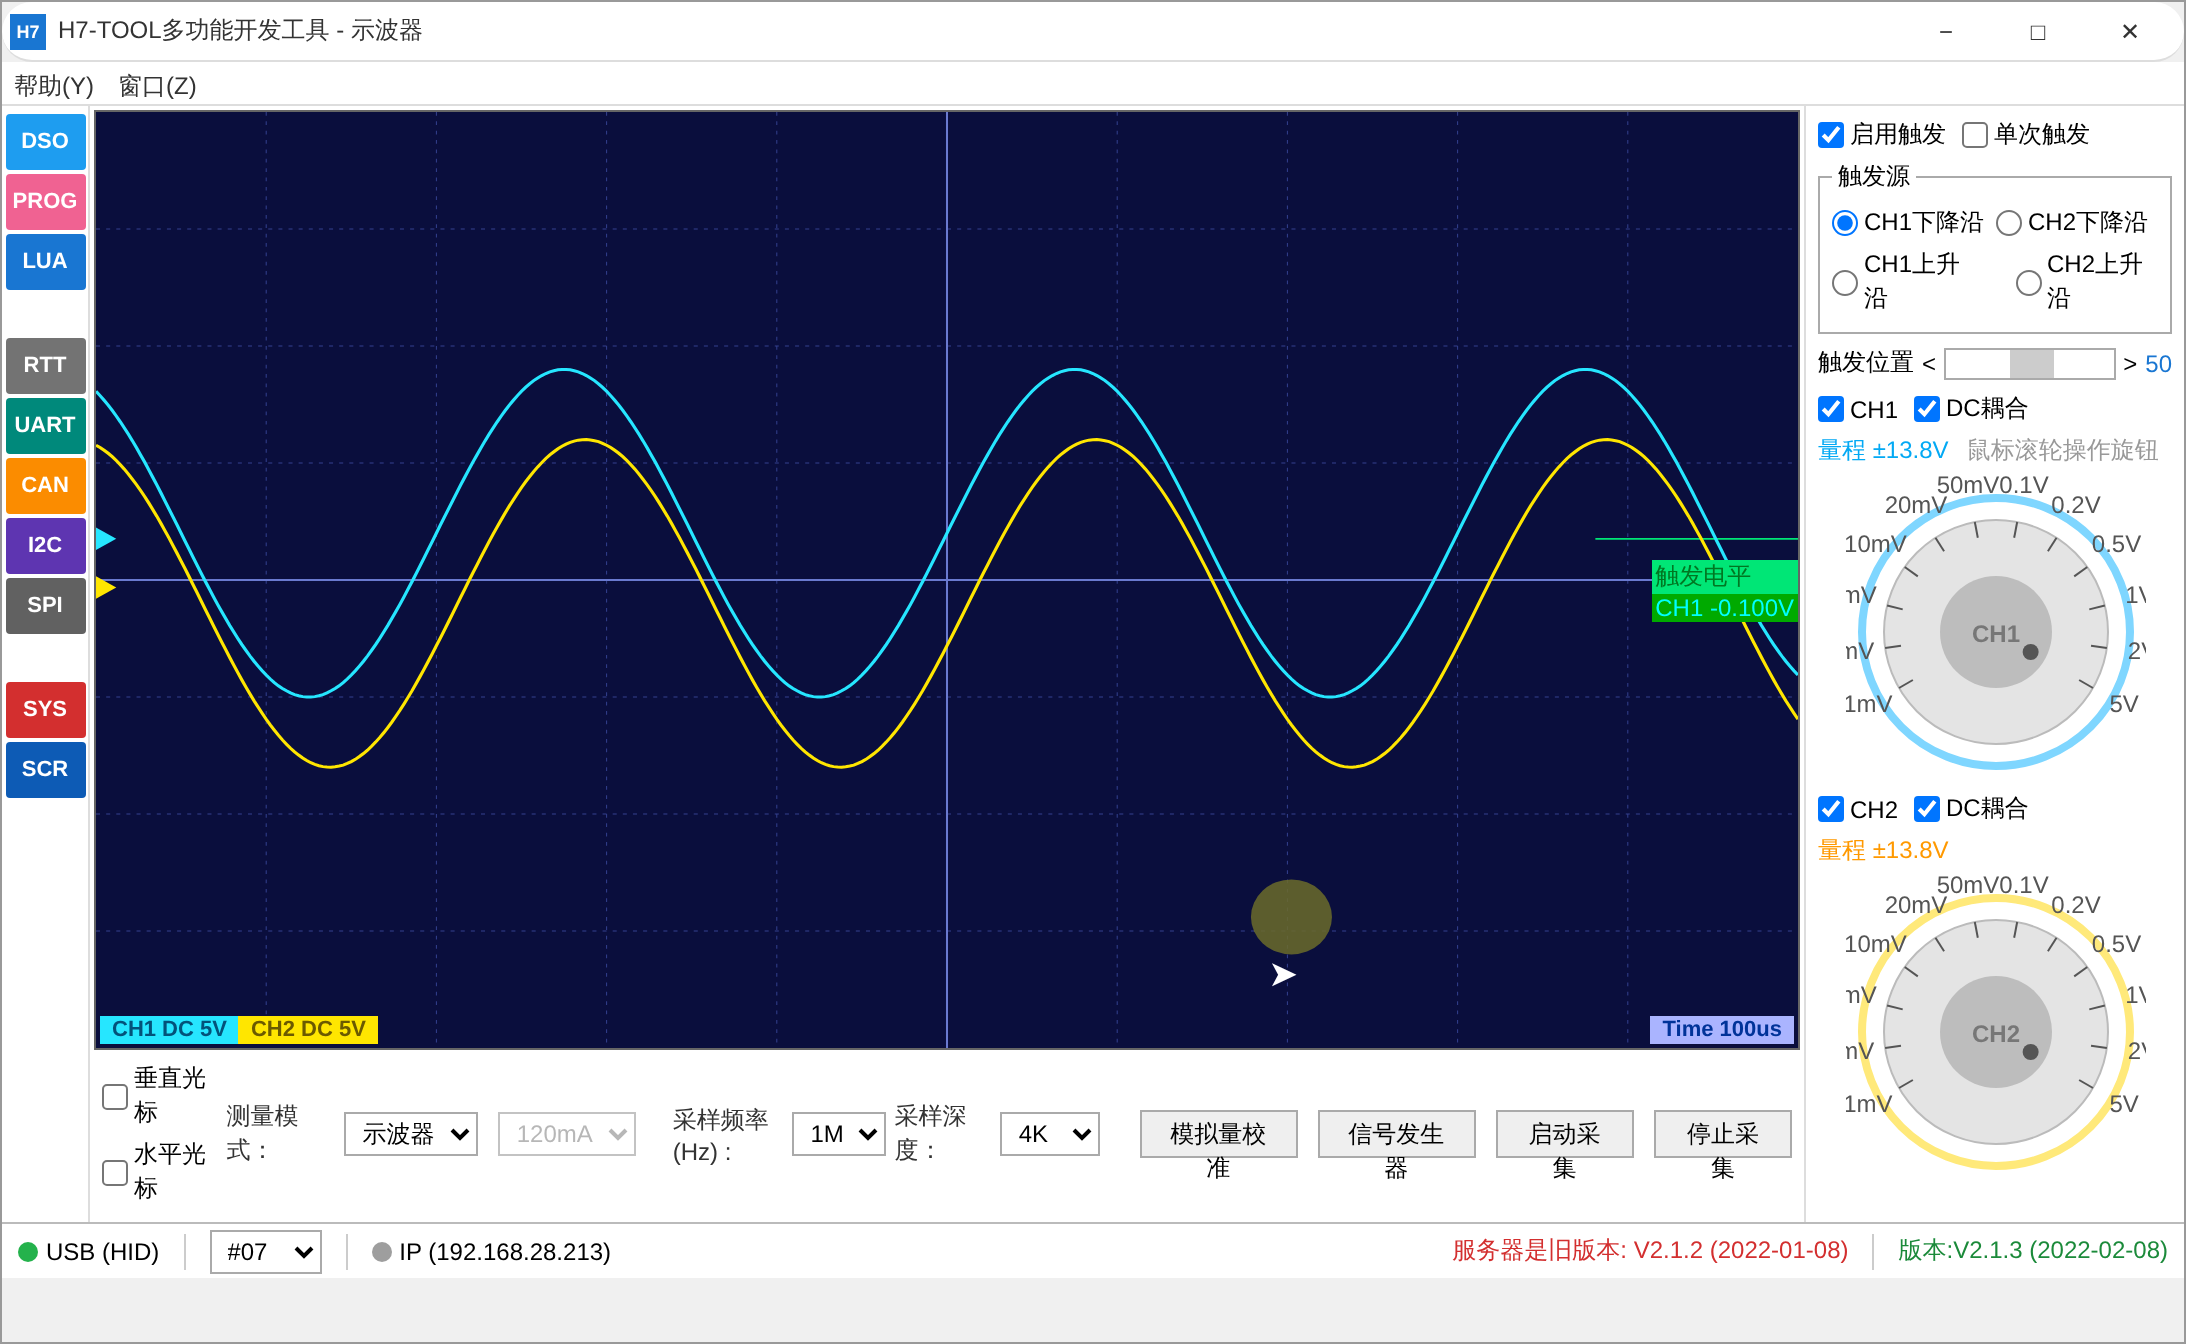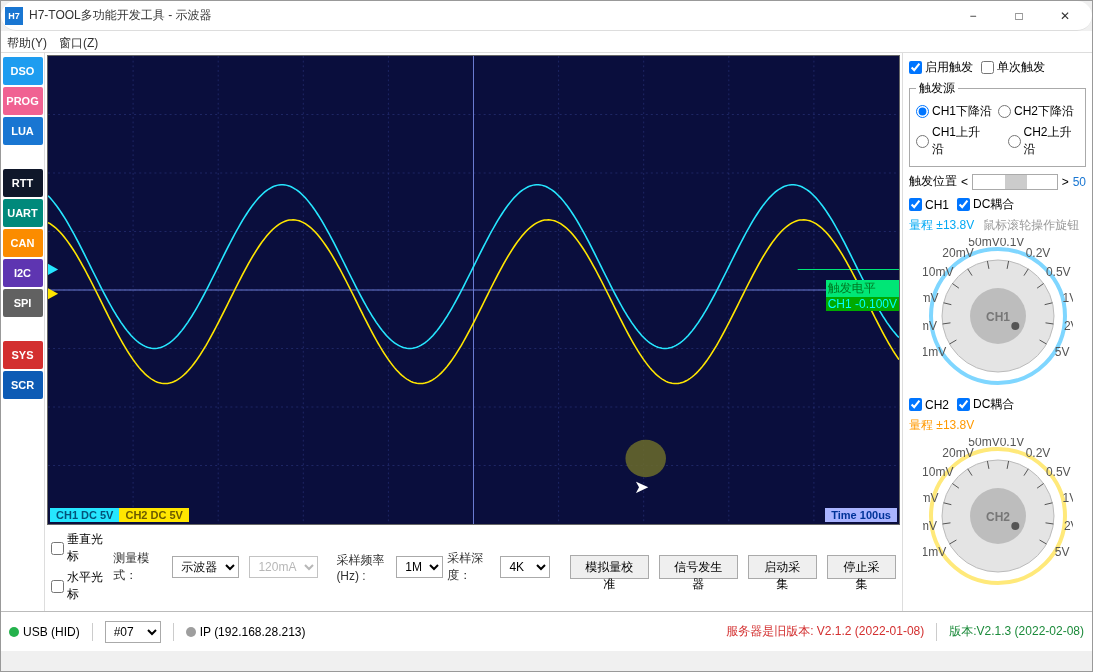--- a/index.html
+++ b/index.html
@@ -45,21 +45,21 @@
 .slider-row { display: flex; align-items: center; gap: 4px; margin-bottom: 6px; font-size: 12px; }
 .slider-row .track { flex: 1; height: 16px; border: 1px solid #aaa; position: relative; background: #fff; }
 .slider-row .thumb { position: absolute; top: 0; bottom: 0; width: 22px; background: #ccc; left: 38%; }
 .range-txt { font-size: 11px; }
 .range-txt .r1 { color: #03a9f4; }
 .range-txt .r2 { color: #f90; }
 .range-txt .gray { color: #999; margin-left: 6px; }
 .dial { width: 150px; height: 150px; margin: 4px auto 8px; position: relative; }
 .dial svg { width: 100%; height: 100%; }
 
-.statusbar { height: 40px; background: #fff; border-top: 1px solid #bbb; display: flex; align-items: center; padding: 0 8px; gap: 12px; }
+.statusbar { height: 28px; background: #fff; border-top: 1px solid #bbb; display: flex; align-items: center; padding: 0 8px; gap: 12px; }
 .statusbar .dot { width: 10px; height: 10px; border-radius: 50%; display: inline-block; margin-right: 4px; }
 .statusbar .sep { flex: 0 0 1px; height: 18px; background: #ccc; }
 .statusbar .spacer { flex: 1; }
 .status-item { display: flex; align-items: center; }
 </style>
 </head>
 <body>
 
 <div class="titlebar">
   <div class="icon">H7</div>
@@ -73,21 +73,21 @@
   <span>帮助(Y)</span>
   <span>窗口(Z)</span>
 </div>
 
 <div class="workspace">
 
   <div class="sidebar" id="sidebar">
       <div class="tab" style="background: rgb(30, 157, 240);">DSO</div>
       <div class="tab" style="background: rgb(240, 98, 146);">PROG</div>
       <div class="tab" style="background: rgb(25, 118, 210);">LUA</div>
-      <div class="tab" style="background: #0f172a; margin-top: 24px;">RTT</div>
+      <div class="tab" style="background: #737373; margin-top: 24px;">RTT</div>
       <div class="tab" style="background: rgb(0, 137, 123);">UART</div>
       <div class="tab" style="background: rgb(251, 140, 0);">CAN</div>
       <div class="tab" style="background: rgb(94, 53, 177);">I2C</div>
       <div class="tab" style="background: rgb(97, 97, 97);">SPI</div>
       <div style="height: 20px;"></div>
       <div class="tab" style="background: rgb(211, 47, 47);">SYS</div>
       <div class="tab" style="background: rgb(13, 91, 181);">SCR</div>
     </div>
 
   <div class="scope-area">

